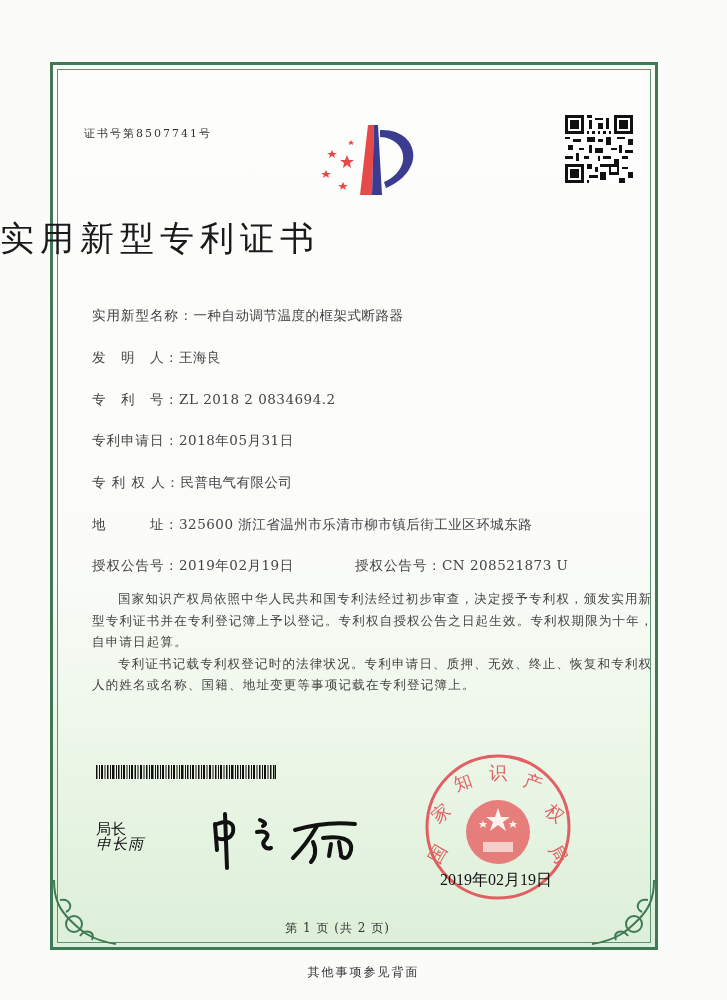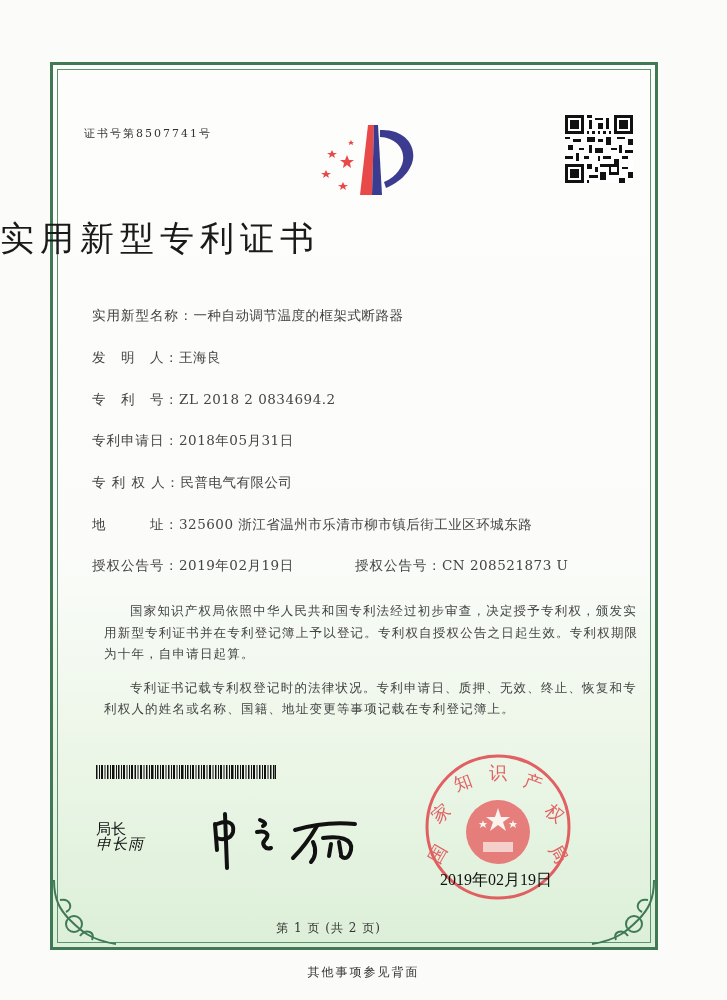--- a/index.html
+++ b/index.html
@@ -21,28 +21,28 @@
   }
   .abs { position:absolute; }
   .cert-no { left:84px; top:116px; font-size:11px; letter-spacing:2px; color:#333;margin-top:10px; }
   .logo { left:308px; top:110px; width:112px; height:85px; }
   .qr { left:565px; top:115px; width:68px; height:68px; }
   .title { left:0; width:727px; top:216px; text-align:left; font-size:34px; letter-spacing:6px; color:#1a1a1a; font-family:"DejaVu Serif", serif; }
   .field { left:92px; font-size:13.5px; color:#444; white-space:nowrap; }
   .field .lbl { display:inline-block; letter-spacing:1px; }
   .field .val { letter-spacing:0.5px; }
   .body-text { left:92px; width:570px; font-size:12.5px; line-height:21.5px; color:#444; letter-spacing:1.2px; }
-  .body-text p { margin:12px; text-indent:26px; }
+  .body-text p { margin:0; text-indent:26px; }
   .barcode { left:96px; top:765px; width:180px; height:14px; }
   .director-title { left:96px; top:820px; font-family:Liberation Mono, monospace; font-size:15px; color:#111; }
   .director-name { left:96px; top:835px; font-family:"DejaVu Sans", sans-serif; font-size:15px; color:#111; letter-spacing:1px;font-style:italic; }
   .signature { left:205px; top:810px; width:170px; height:60px; }
   .seal { left:423px; top:752px; width:150px; height:150px; }
   .seal-date { left:440px; top:870px; font-size:16px; color:#111; font-family:"Liberation Serif", serif; }
-  .page-no { left:8px; width:641px; top:920px; text-align:center; font-size:12px; color:#333; letter-spacing:1px; }
+  .page-no { left:17px; width:641px; top:920px; text-align:center; font-size:12px; color:#333; letter-spacing:1px; }
   .footer-note { left:0; width:727px; top:964px; text-align:center; font-size:12px; color:#333; letter-spacing:2px; }
   .corner { position:absolute; width:70px; height:70px; }
 </style>
 </head>
 <body>
 
 <div class="frame"></div>
 
 <svg class="corner" style="left:50px; top:880px;" viewBox="0 0 70 70">
   <g fill="none" stroke="#3f7a55" stroke-width="2">

